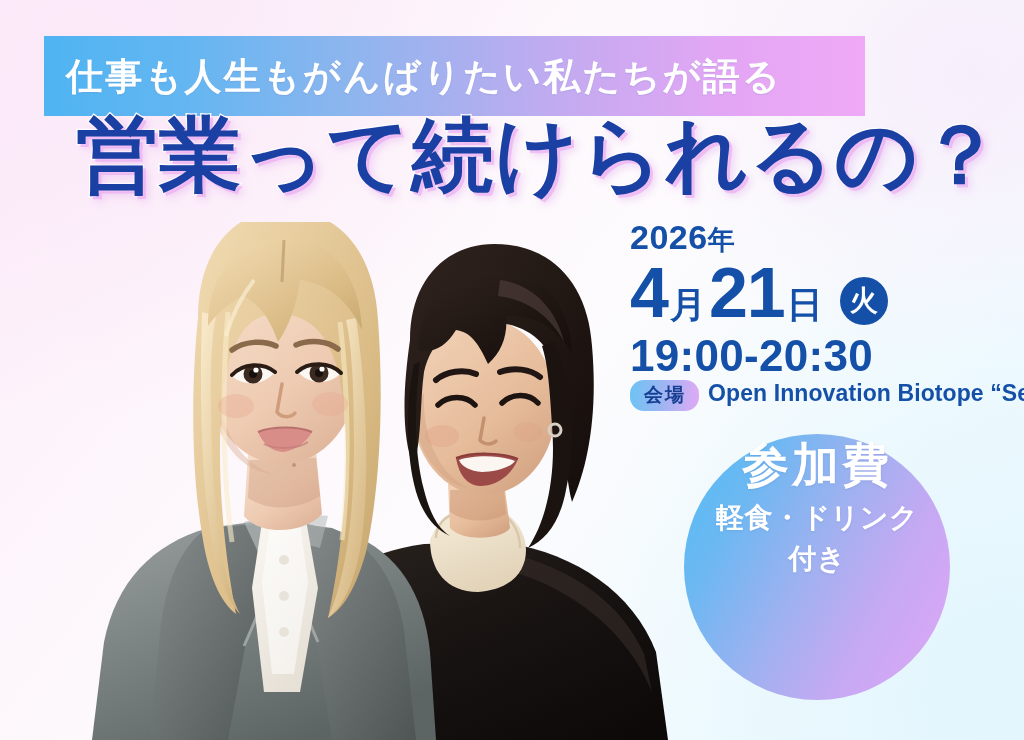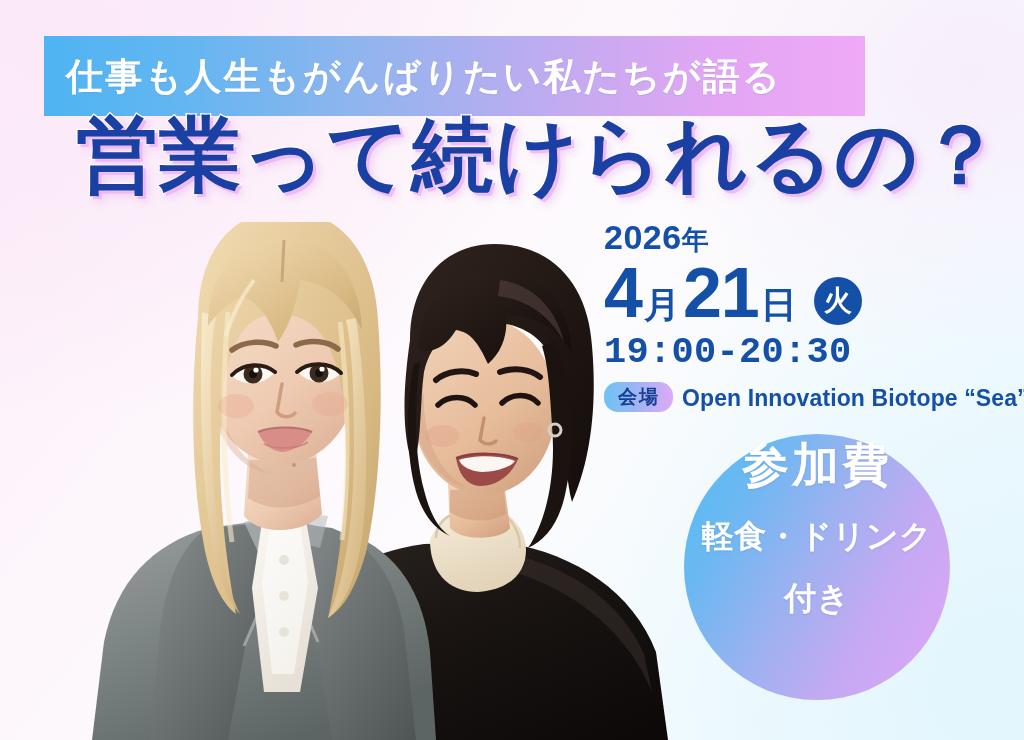--- a/index.html
+++ b/index.html
@@ -79,21 +79,21 @@
       5px 5px 9px rgba(221,150,235,0.40),
       0 0 2px rgba(255,255,255,0.85);
     -webkit-text-stroke: 2.5px #ffffff;
     paint-order: stroke fill;
     margin-left: 32px;
   }
 
   
   .date-block {
     position: absolute;
-    left: 604px;
+    left: 630px;
     top: 218px;
     width: 394px;
     color: #1450a8;
   }
   .date-year {
     font-size: 34px;
     font-weight: 700;
     letter-spacing: 0.5px;
     line-height: 1.12;
   }
@@ -125,32 +125,30 @@
     font-weight: 700;
     display: flex;
     align-items: center;
     justify-content: center;
     margin-left: 14px;
     margin-bottom: 3px;
     flex: 0 0 auto;
   }
 
   .time-text {
-    font-size: 37px;
+    font-size: 44px;
     font-weight: 700;
     letter-spacing: 0.3px;
     margin-top: 4px;
     line-height: 1.1;
-    font-family: Liberation Mono, monospace;
   }
 
   .venue-row {
     display: flex;
-    align-items: flex-end;
-    margin-top: 9px;
+    align-items: flex-start;
   }
   .venue-badge {
     background: linear-gradient(95deg, #6cc3f4 0%, #9bb6f2 45%, #e0aaf5 100%);
     color: #153f92;
     font-size: 19px;
     font-weight: 700;
     letter-spacing: 2px;
     border-radius: 14px;
     padding: 3px 13px 4px 14px;
     line-height: 1.22;
@@ -183,25 +181,25 @@
     padding-top: 4px;
   }
   .price-big {
     font-size: 47px;
     font-weight: 700;
     letter-spacing: 3px;
     line-height: 1.16;
     text-shadow: 0 1px 2px rgba(90,110,180,0.20);
   }
   .price-sub {
-    font-size: 32px;
+    font-size: 28px;
     font-weight: 700;
     letter-spacing: 0.5px;
     line-height: 1.2;
-    margin-top: 24px;
+    margin-top: 8px;
     text-shadow: 0 1px 2px rgba(90,110,180,0.20);
   }
 </style>
 </head>
 <body>
 
 <div class="poster">
 
   <div class="photo-wrap">
     <svg class="photo" viewBox="0 0 636 518" preserveAspectRatio="xMidYMid slice">

